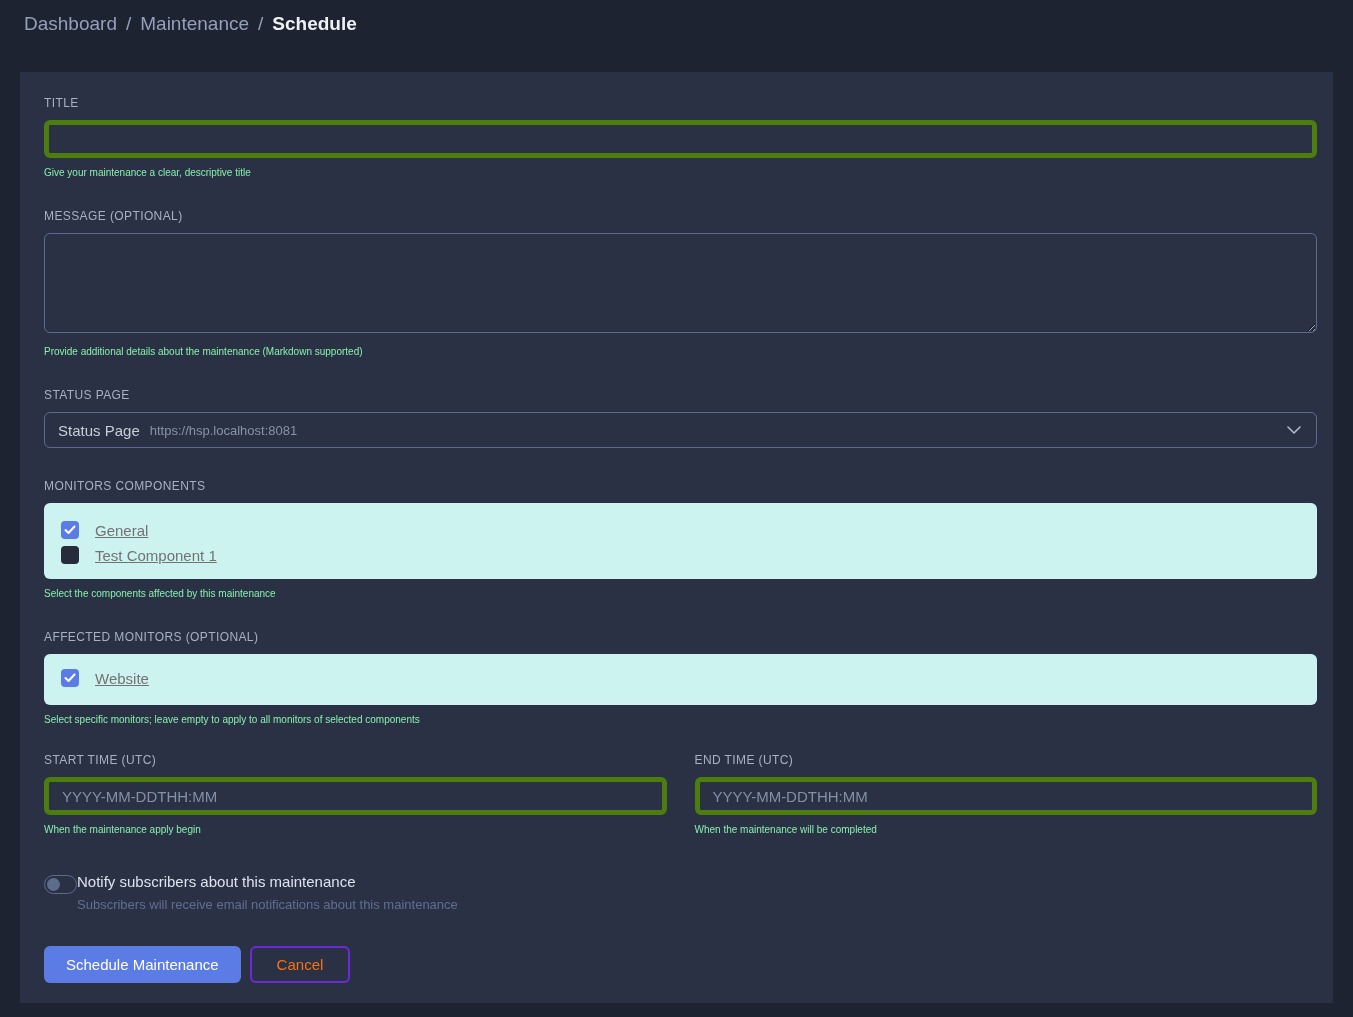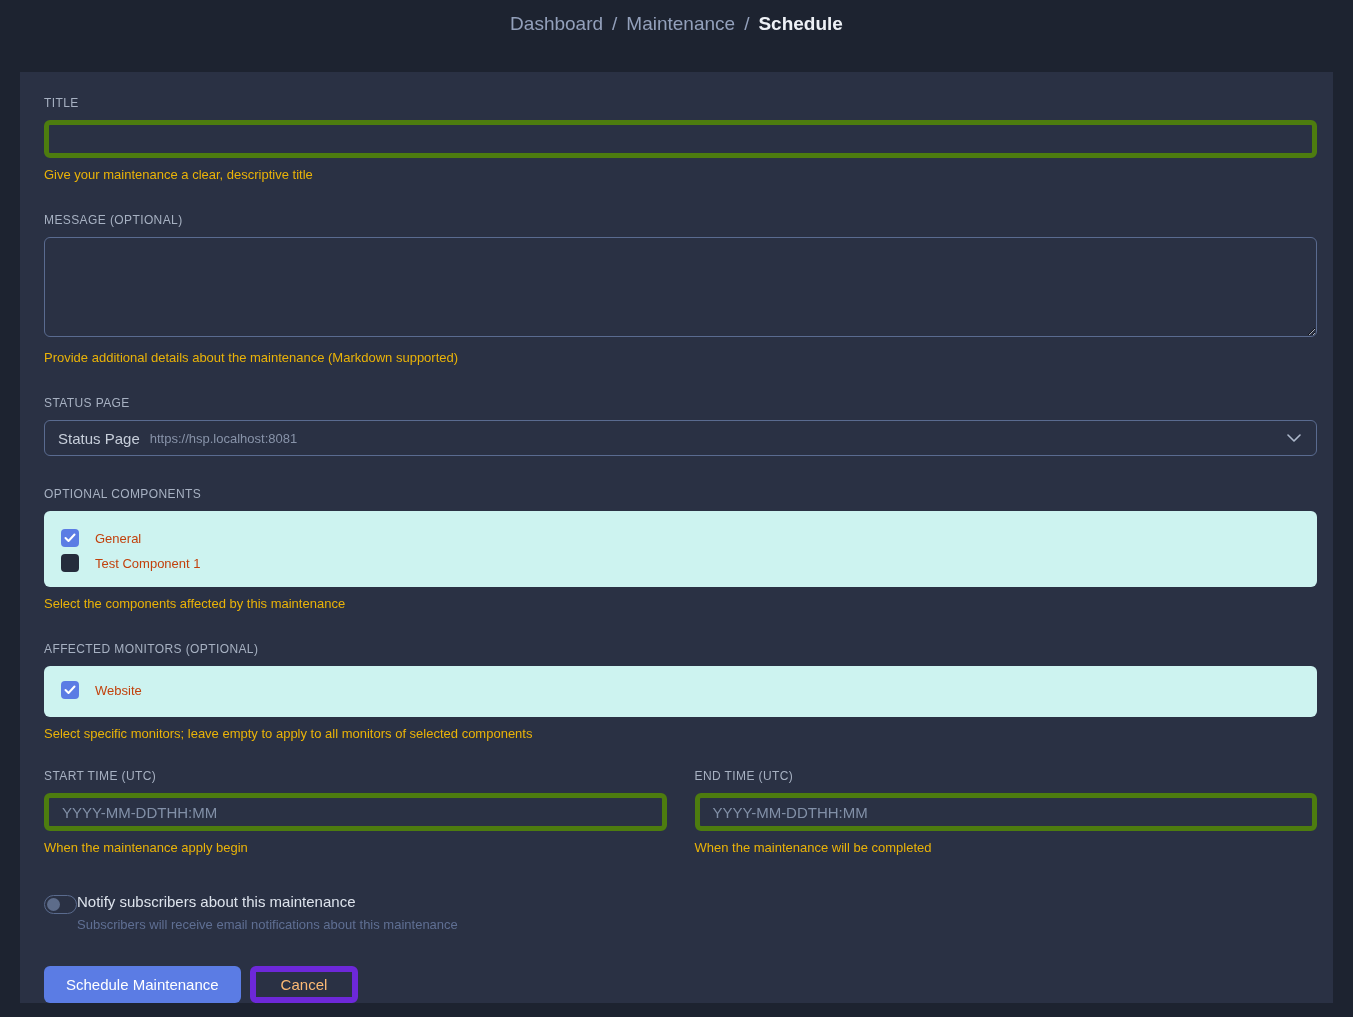--- a/index.html
+++ b/index.html
@@ -9,21 +9,20 @@
     font-family: "Liberation Sans", sans-serif;
     color: #dfe5ee;
   }
 
   
   .header {
     height: 48px;
     display: flex;
     align-items: center;
     padding: 4px 24px;
-    justify-content: center;
   }
   .breadcrumb { display: flex; align-items: center; gap: 9px; font-size: 19px; }
   .crumb-link { color: #93a0bb; text-decoration: none; cursor: pointer; }
   .crumb-sep { color: #93a0bb; font-weight: 300; }
   .crumb-current { color: #eef1f6; font-weight: 700; }
 
   
   .card {
     margin: 24px 20px 14px 20px;
     background: #2a3144;
@@ -34,22 +33,22 @@
 
   .group { margin-bottom: 31px; }
   .field-label {
     display: block;
     font-size: 12px;
     letter-spacing: 0.4px;
     color: #a7b1c2;
     margin-bottom: 10px;
   }
   .helper {
-    font-size: 13px;
-    color: #eab308;
+    font-size: 10px;
+    color: #86efac;
     margin-top: 9px;
   }
 
   .text-input {
     width: 100%;
     height: 38px;
     background: transparent;
     border: 5px solid #4d7c0f;
     border-radius: 6px;
     padding: 0 13px;
@@ -117,21 +116,21 @@
     border-radius: 4px;
     background: #252c3c;
     display: flex;
     align-items: center;
     justify-content: center;
     flex-shrink: 0;
   }
   .checkbox svg { display: none; }
   .checkbox.checked { background: #5b7ce4; }
   .checkbox.checked svg { display: block; }
-  .option-label { font-size: 13px; color: #c2410c; }
+  .option-label { font-size: 15px; color: #737373; text-decoration: underline; }
 
   
   .time-row {
     display: grid;
     grid-template-columns: 1fr 1fr;
     gap: 28px;
     margin-bottom: 26px;
   }
 
   
@@ -171,22 +170,22 @@
     justify-content: center;
   }
   .btn-primary {
     background: #5b7ce4;
     color: #ffffff;
     border: none;
     padding: 11px 22px;
   }
   .btn-secondary {
     background: transparent;
-    color: #fdba74;
-    border: 6px solid #6d28d9;
+    color: #f97316;
+    border: 2px solid #6d28d9;
     padding: 0 25px;
   }
 </style>
 </head>
 <body>
 
 <div class="header">
   <nav class="breadcrumb">
     <a class="crumb-link">Dashboard</a>
     <span class="crumb-sep">/</span>
@@ -217,21 +216,21 @@
       <span class="select-url">https://hsp.localhost:8081</span>
       <span class="select-chevron">
         <svg width="14" height="8" viewBox="0 0 14 8">
             <polyline points="1,1 7,7 13,1" fill="none" stroke="#aeb9cc" stroke-width="1.6" stroke-linecap="round" stroke-linejoin="round"></polyline>
           </svg>
       </span>
     </div>
   </div>
 
   <div class="group">
-    <label class="field-label">OPTIONAL COMPONENTS</label>
+    <label class="field-label">MONITORS COMPONENTS</label>
     <div class="options-panel">
       <div class="option-row">
         <span class="checkbox checked">
           <svg width="12" height="10" viewBox="0 0 12 10">
               <polyline points="1.5,5 4.5,8 10.5,1.5" fill="none" stroke="#ffffff" stroke-width="2" stroke-linecap="round" stroke-linejoin="round"></polyline>
             </svg>
         </span>
         <span class="option-label">General</span>
       </div>
       <div class="option-row">

